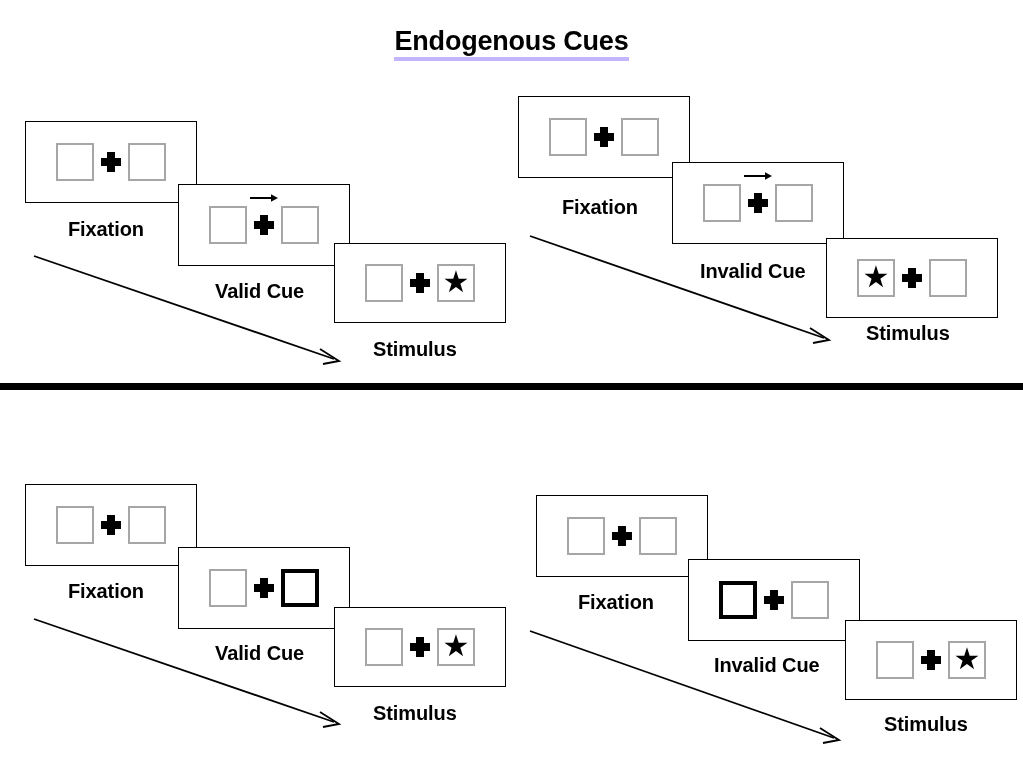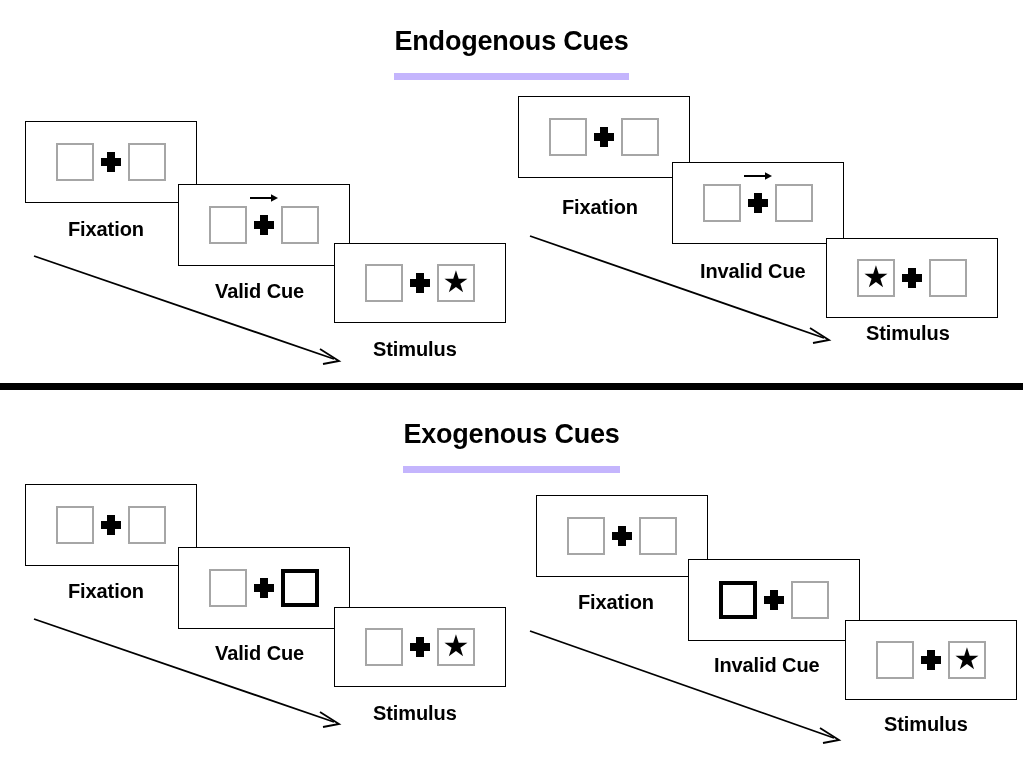--- a/index.html
+++ b/index.html
@@ -24,22 +24,22 @@
     position: absolute;
     width: 100%;
     left: 0;
     text-align: center;
     font-size: 27px;
     font-weight: bold;
     letter-spacing: -0.2px;
     white-space: nowrap;
   }
   .section-title span {
-    border-bottom: 7px solid #c4b5fd;
-    padding-bottom: 17px;
+    border-bottom: 4px solid #c4b5fd;
+    padding-bottom: 1px;
   }
 
   
   .divider {
     position: absolute;
     left: 0;
     width: 1023px;
     height: 7px;
     background: #000000;
   }
@@ -239,23 +239,20 @@
       <div class="fixcross"></div>
       <div class="sqbox">
         <span class="star"></span>
       </div>
     </div>
   </div>
   <div class="caption" style="left:866px; top:322px;">Stimulus</div>
 
   <div class="divider" style="top:383px;"></div>
 
-  <div class="section-title" style="top:419px;">
-    <span>Exogenous Cues</span>
-  </div>
 
   <svg class="time-arrow" style="left:20px; top:608px; width:340px; height:125px;" viewBox="0 0 340 125">
     <line x1="14" y1="11" x2="314" y2="114" stroke="#000" stroke-width="1.8"></line>
     <polyline points="300,104 319,116 303,119" fill="none" stroke="#000" stroke-width="1.8"></polyline>
   </svg>
 
   <div class="panel" style="left:25px; top:484px; width:172px; height:82px;">
     <div class="panel-inner">
       <div class="sqbox">
         <span class="star"></span>

